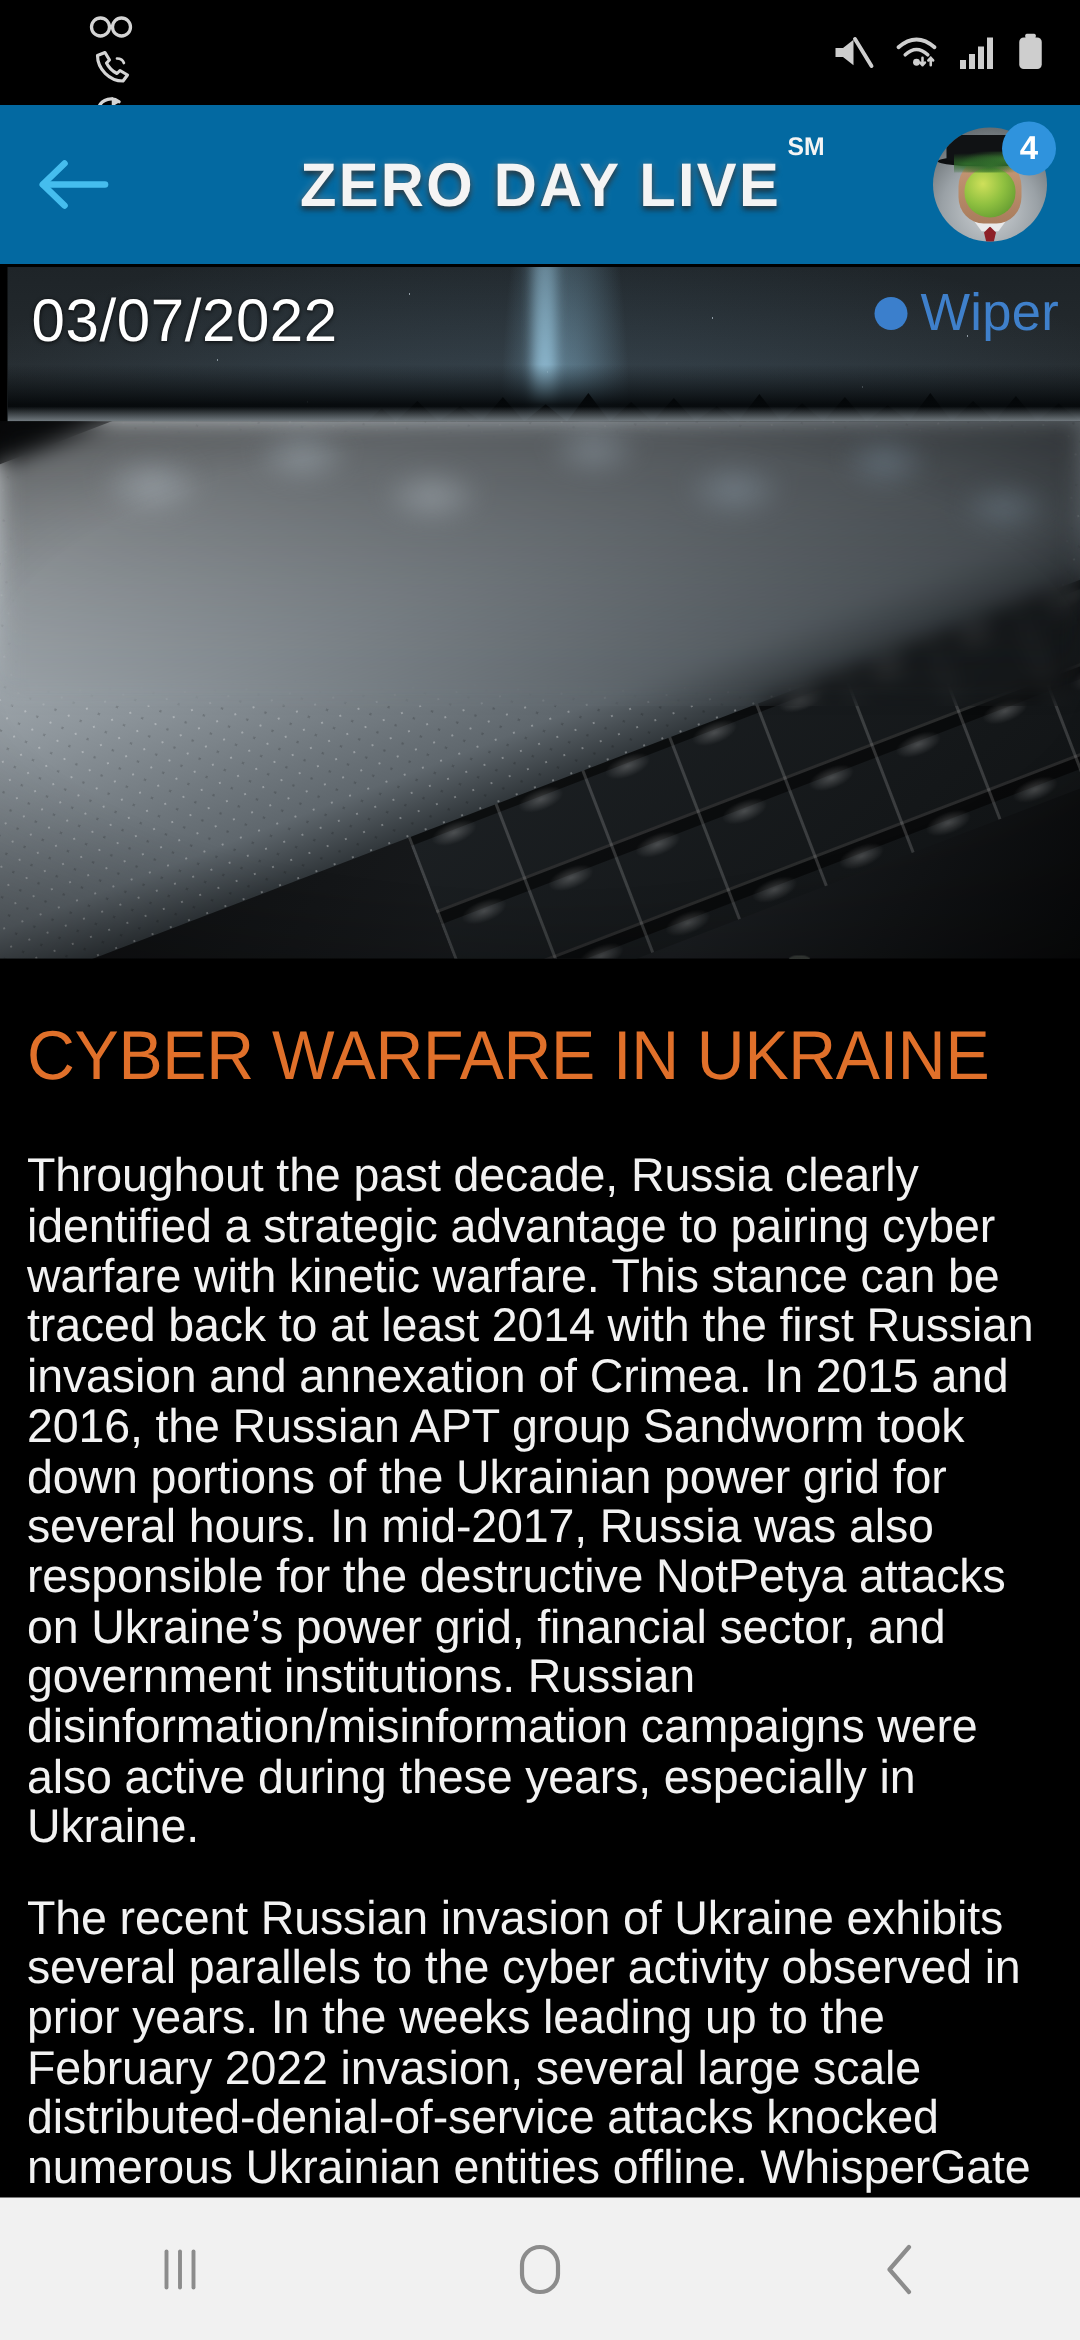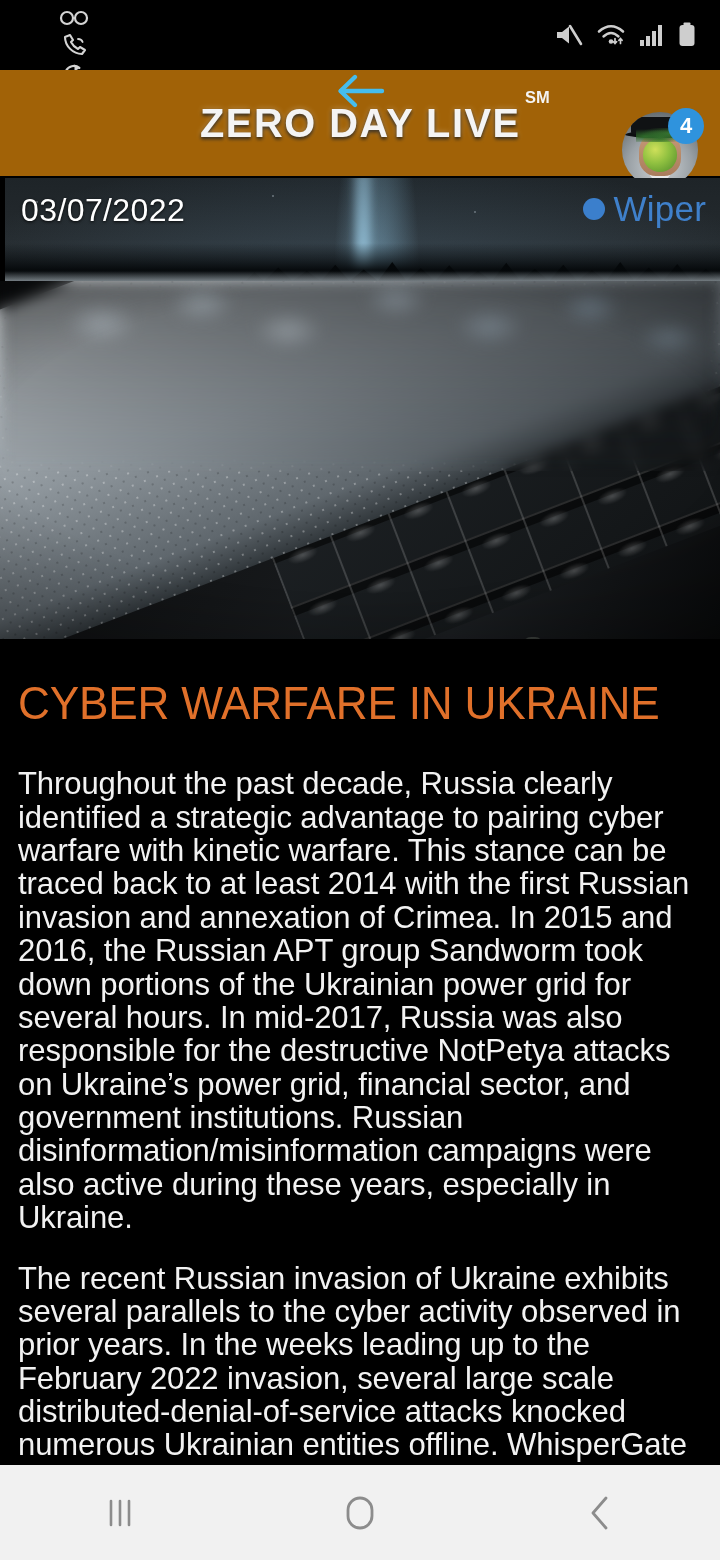--- a/index.html
+++ b/index.html
@@ -20,21 +20,21 @@
   .sb-time {
     color:#f2f2f2; font-size:30px; letter-spacing:.5px;
     font-family:"Liberation Sans", sans-serif;
   }
   .sb-right { margin-left:auto; display:flex; align-items:center; gap:13px; }
   .sb-ic { display:block; opacity:.92; }
 
   
   .appbar {
     position:relative; height:106px; width:100%;
-    background:#a16207; display:flex; align-items:center;flex-direction:column;
+    background:#0369a1; display:flex; align-items:center;
   }
   .back-btn {
     width:96px; height:106px; display:flex;
     align-items:center; justify-content:center;
   }
   .brand-wrap {
     position:absolute; left:0; right:0; top:0; bottom:0;
     display:flex; align-items:center; justify-content:center;
     pointer-events:none;
   }
@@ -148,21 +148,21 @@
     transform:translateX(-50%);
     background:linear-gradient(rgba(164,214,240,.42), rgba(164,214,240,.78));
     filter:blur(4px);
   }
   .banner .snow {
     position:absolute; left:0; right:0; bottom:0; height:10px;
     background:linear-gradient(rgba(190,205,215,0), rgba(205,218,226,.55));
   }
   .banner-date {
     position:absolute; left:16px; top:14px;
-    color:#fff; font-size:32px; letter-spacing:.4px;
+    color:#fff; font-size:40px; letter-spacing:.4px;
     text-shadow:0 1px 3px rgba(0,0,0,.85);
     text-align:right;
   }
   .banner-info {
     position:absolute; right:14px; top:11px;
     display:flex; align-items:center; gap:9px;
   }
   .info-dot {
     width:22px; height:22px; border-radius:50%; background:#3b7fcc;
   }

